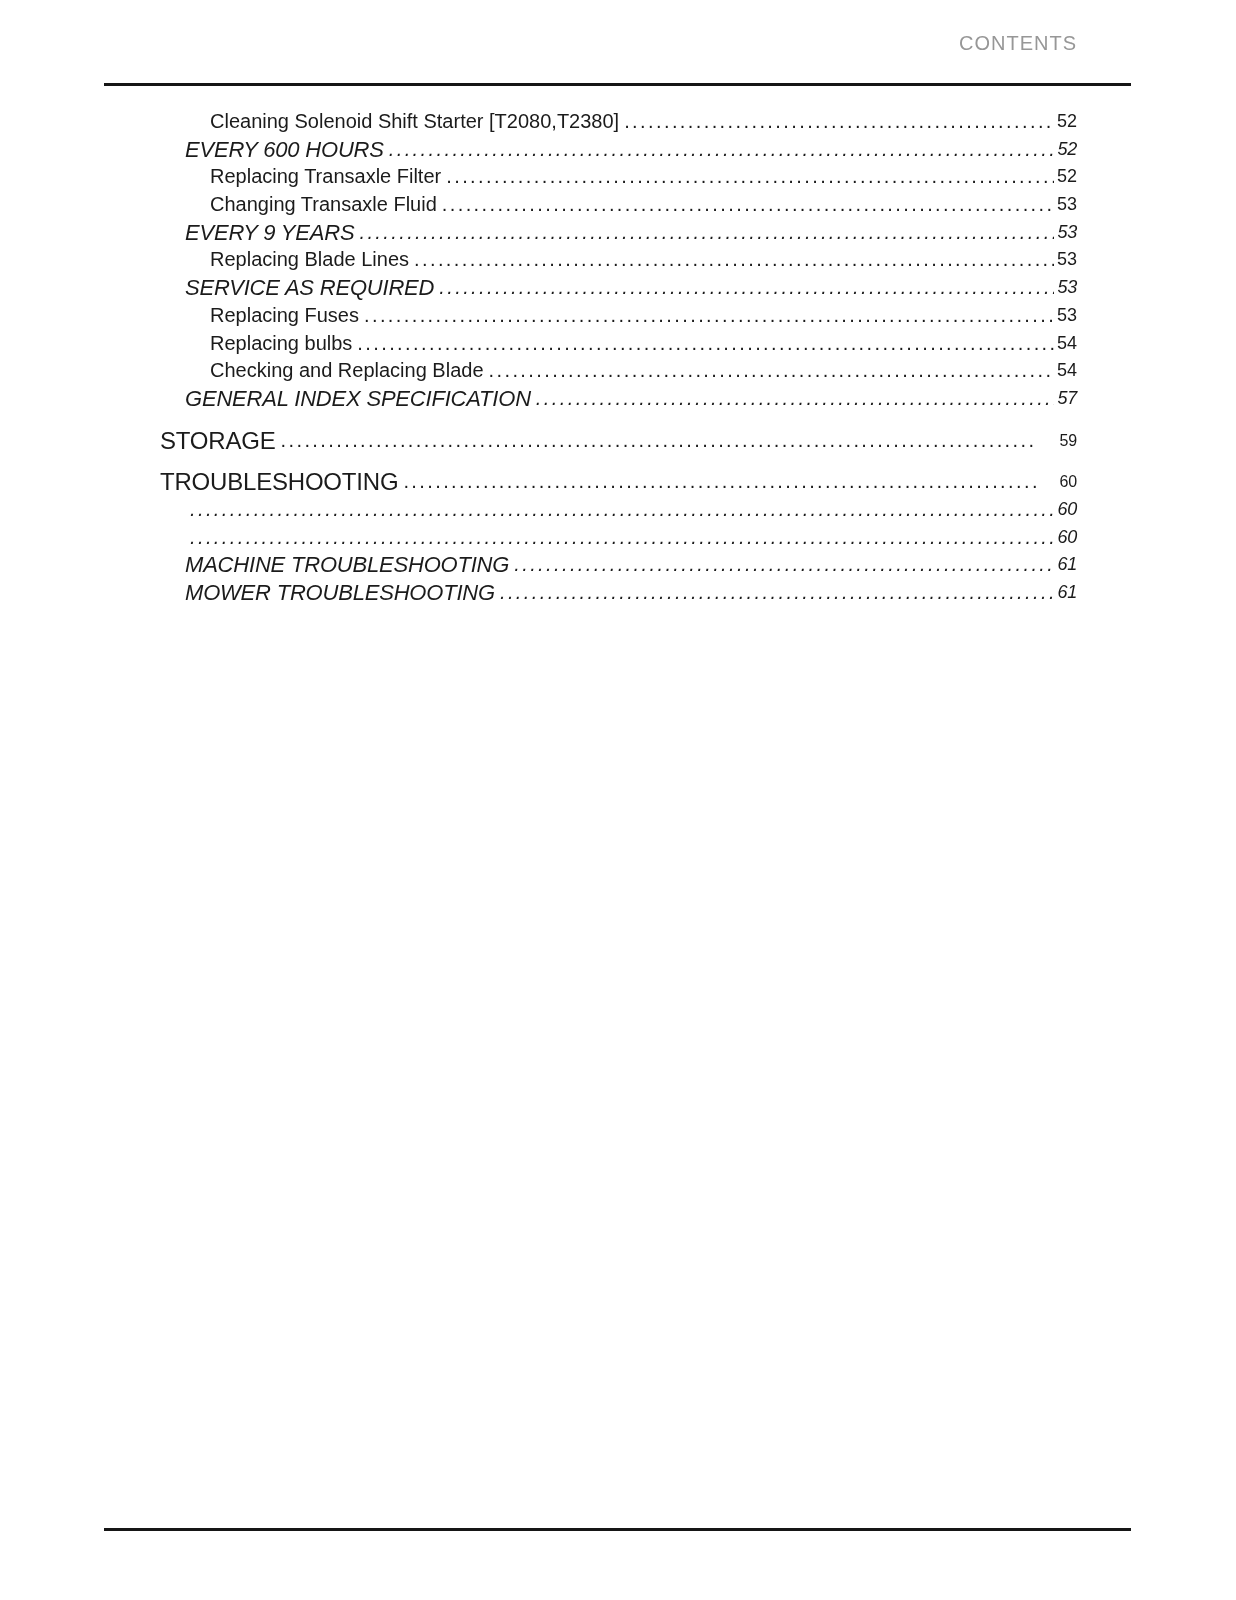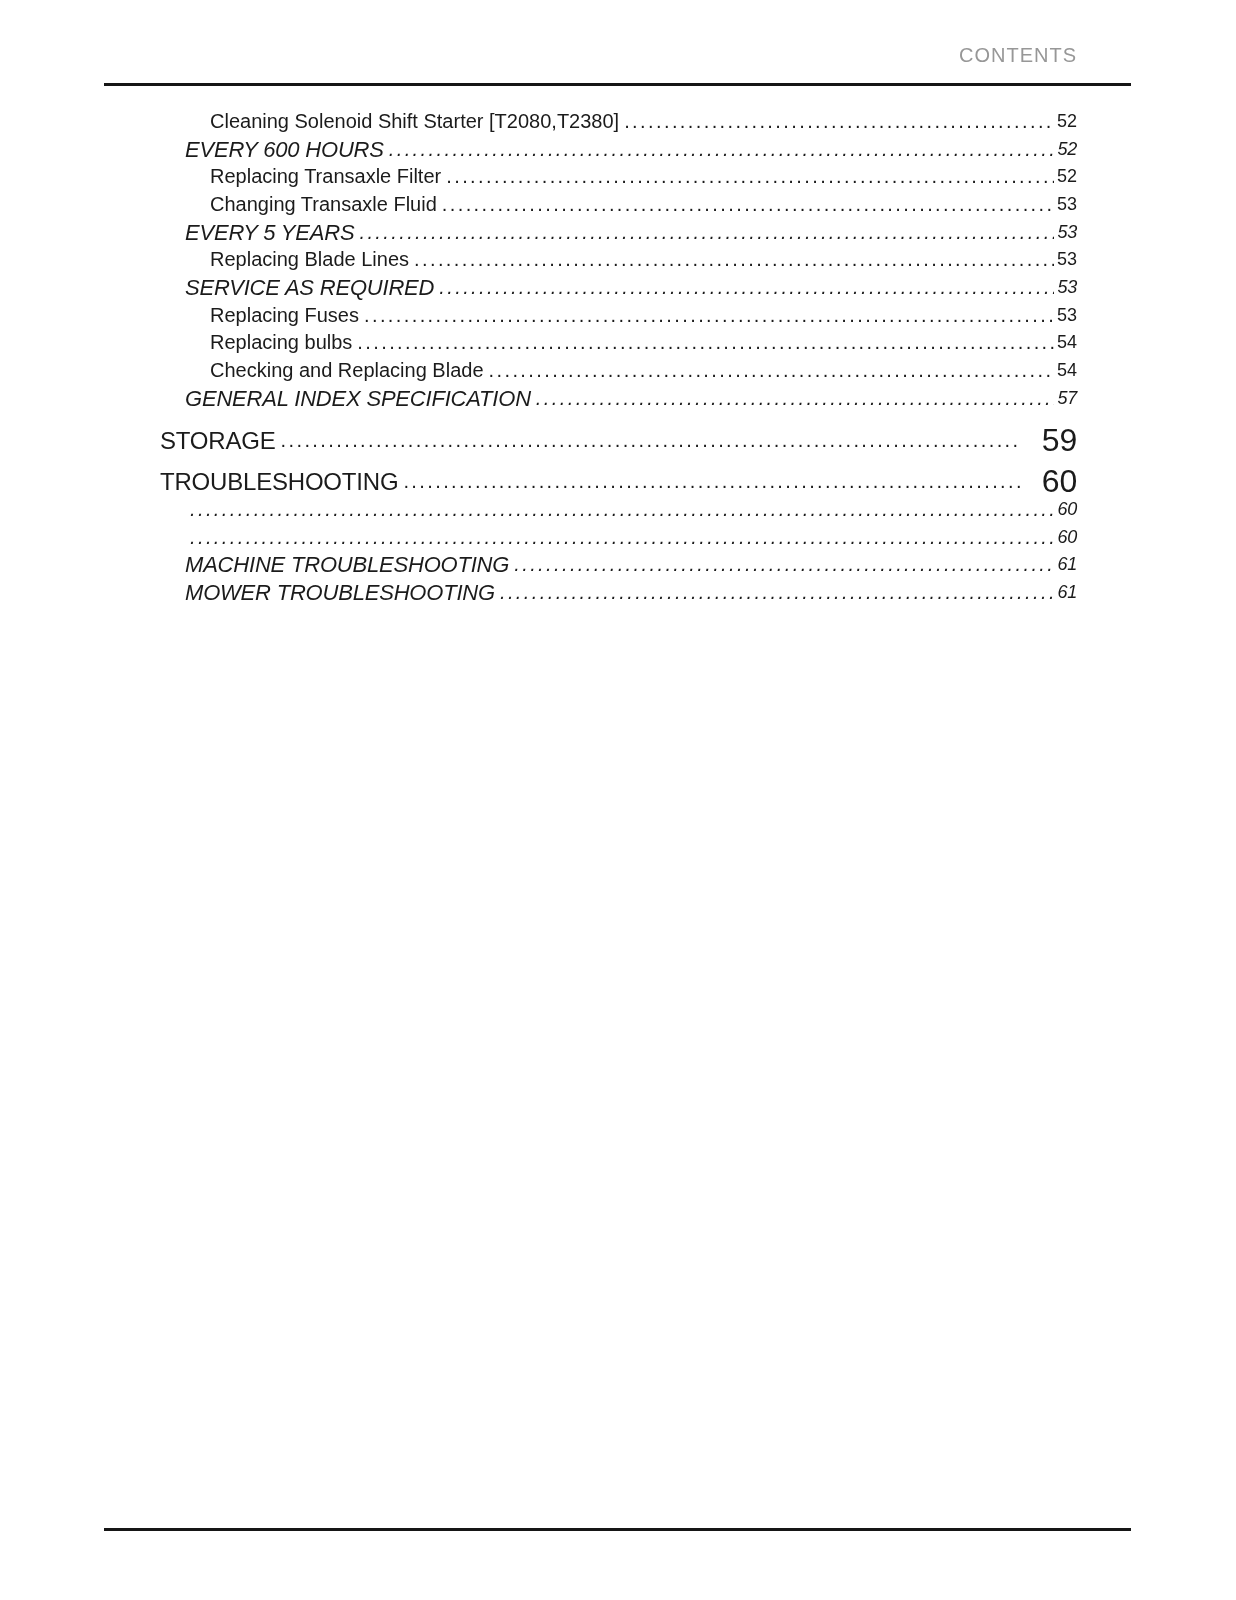--- a/index.html
+++ b/index.html
@@ -11,21 +11,21 @@
     position: relative;
     width: 1236px;
     height: 1600px;
     background: var(--paper, #ffffff);
     font-family: "Liberation Sans", sans-serif;
     color: var(--ink, #1b1b1b);
     overflow: hidden;
   }
   .contents-label {
     position: absolute;
-    top: 44px;
+    top: 32px;
     right: 159px;
     font-size: 20px;
     letter-spacing: 1px;
     font-weight: 400;
     color: var(--header-gray, #979797);
   }
   .rule {
     position: absolute;
     left: 104px;
     width: 1027px;
@@ -36,21 +36,21 @@
   .rule-bottom { top: 1528px; }
 
   .toc {
     position: absolute;
     left: 160px;
     top: 108px;
     width: 917px;
   }
   .toc-row {
     display: flex;
-    align-items: flex-end;
+    align-items: flex-start;
     line-height: 27.7px;
     height: 27.7px;
     white-space: nowrap;
   }
   .lvl0 { font-size: 24px; letter-spacing: -0.2px; }
   .lvl1 { font-size: 22px; padding-left: 25px; letter-spacing: -0.2px; font-style: italic; }
   .lvl2 { font-size: 20px; padding-left: 50px; }
   .brk  { margin-top: 14px; }
 
   .toc-label { flex: 0 0 auto; }
@@ -59,21 +59,21 @@
     overflow: hidden;
     margin: 0 3px 0 5px;
     font-size: 20px;
     letter-spacing: 2.4px;
     color: var(--ink, #1b1b1b);
   }
   .dots::after {
     content: "........................................................................................................................................................................................................";
   }
   .pagenum { flex: 0 0 auto; font-size: 18px; }
-  .lvl0 .pagenum { font-size: 32px; margin-left: 19px; }
+  .lvl0 .pagenum { font-size: 16px; margin-left: 19px; }
 </style>
 </head>
 <body>
 
 <div class="page">
 
   <span class="contents-label">CONTENTS</span>
 
   <div class="rule rule-top"></div>
 
@@ -92,21 +92,21 @@
         <span class="toc-label">Replacing Transaxle Filter</span>
         <span class="dots"></span>
         <span class="pagenum">52</span>
       </div>
       <div class="toc-row lvl2">
         <span class="toc-label">Changing Transaxle Fluid</span>
         <span class="dots"></span>
         <span class="pagenum">53</span>
       </div>
       <div class="toc-row lvl1">
-        <span class="toc-label">EVERY 5 YEARS</span>
+        <span class="toc-label">EVERY 9 YEARS</span>
         <span class="dots"></span>
         <span class="pagenum">53</span>
       </div>
       <div class="toc-row lvl2">
         <span class="toc-label">Replacing Blade Lines</span>
         <span class="dots"></span>
         <span class="pagenum">53</span>
       </div>
       <div class="toc-row lvl1">
         <span class="toc-label">SERVICE AS REQUIRED</span>

